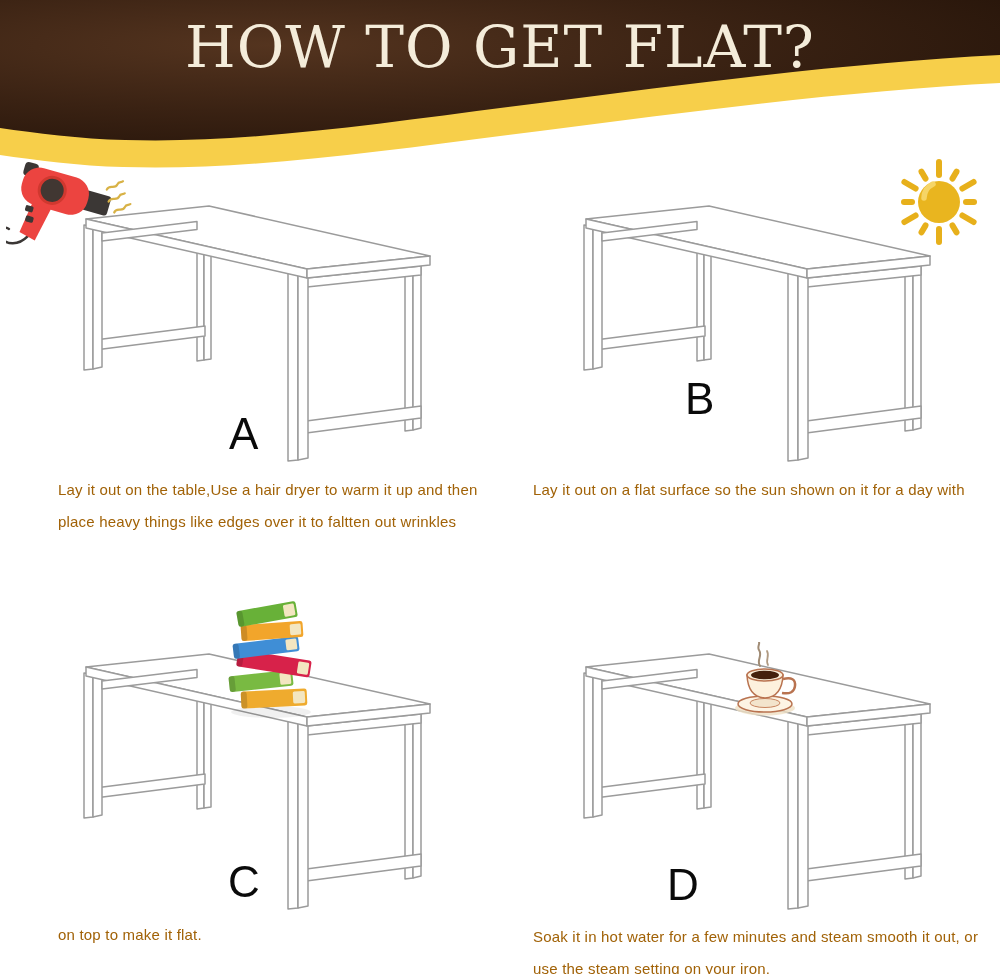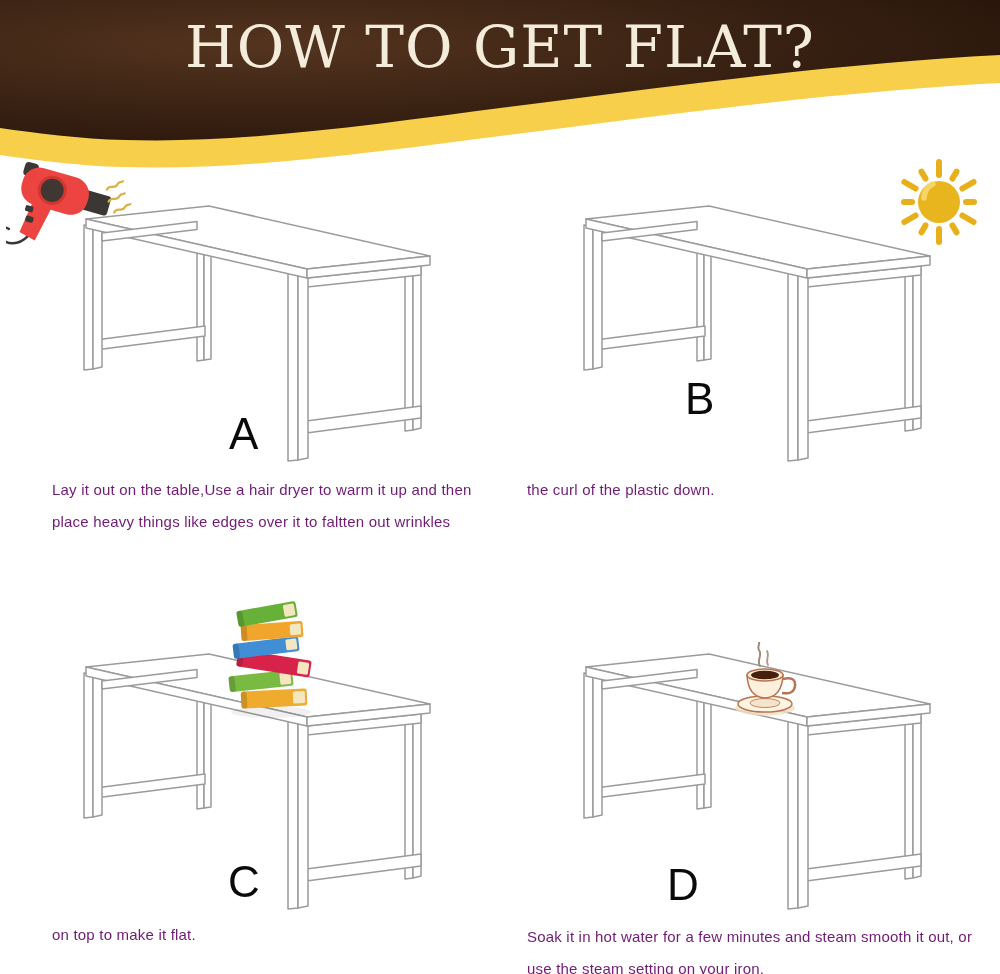--- a/index.html
+++ b/index.html
@@ -7,22 +7,22 @@
           font-family:"Liberation Sans",sans-serif;}
   .banner{position:absolute;left:0;top:0;width:1000px;height:175px;}
   .banner svg{display:block;}
   .title{position:absolute;top:13px;left:0;width:100%;margin:0;text-align:center;
          font-family:"DejaVu Serif",serif;font-weight:normal;font-size:58px;
          letter-spacing:1px;color:#f4ecda;}
   .desk{position:absolute;}
   .icon{position:absolute;}
   .letter{position:absolute;font-family:"Liberation Sans",sans-serif;
           font-size:44px;line-height:1;color:#0a0a0a;}
-  .caption{position:absolute;font-size:15px;line-height:32px;color:#701a75;
-           letter-spacing:.2px;white-space:nowrap;}
+  .caption{position:absolute;font-size:15px;line-height:32px;color:#a16207;
+           letter-spacing:.2px;white-space:nowrap;margin-left:6px;}
 </style>
 </head>
 <body>
 
 <div class="canvas">
 
   <svg width="0" height="0" style="position:absolute" aria-hidden="true">
     <symbol id="desk" viewBox="0 0 360 270">
       <g fill="#ffffff" stroke="#9b9b9b" stroke-width="1.5" stroke-linejoin="round">
         <polygon points="327,55 327,228 335,227 335,55"></polygon>
@@ -108,21 +108,21 @@
         <line x1="46" y1="19" x2="46" y2="6"></line>
         <line x1="59.5" y1="22.6" x2="63.5" y2="15.7"></line>
         <line x1="69.4" y1="32.5" x2="80.6" y2="26"></line>
       </g>
       <circle cx="46" cy="46" r="21" fill="#e9b51f"></circle>
       <path d="M31,42 A16,16 0 0 1 40,28" stroke="#f6d566" stroke-width="5.5" fill="none" stroke-linecap="round"></path>
     </svg>
 
     <div class="letter" style="left:685px;top:377px">B</div>
     <div class="caption" style="left:527px;top:474px">
-      <div>the curl of the plastic down.</div>
+      <div>Lay it out on a flat surface so the sun shown on it for a day with</div>
     </div>
   </section>
 
   <section>
     <svg class="desk" style="left:78px;top:651px" width="360" height="270">
         <use href="#desk"></use>
       </svg>
 
     <svg class="icon" style="left:221px;top:598px" width="95" height="122" viewBox="0 0 95 122">
       <ellipse cx="50" cy="114" rx="40" ry="6" fill="#000000" opacity="0.06"></ellipse>

